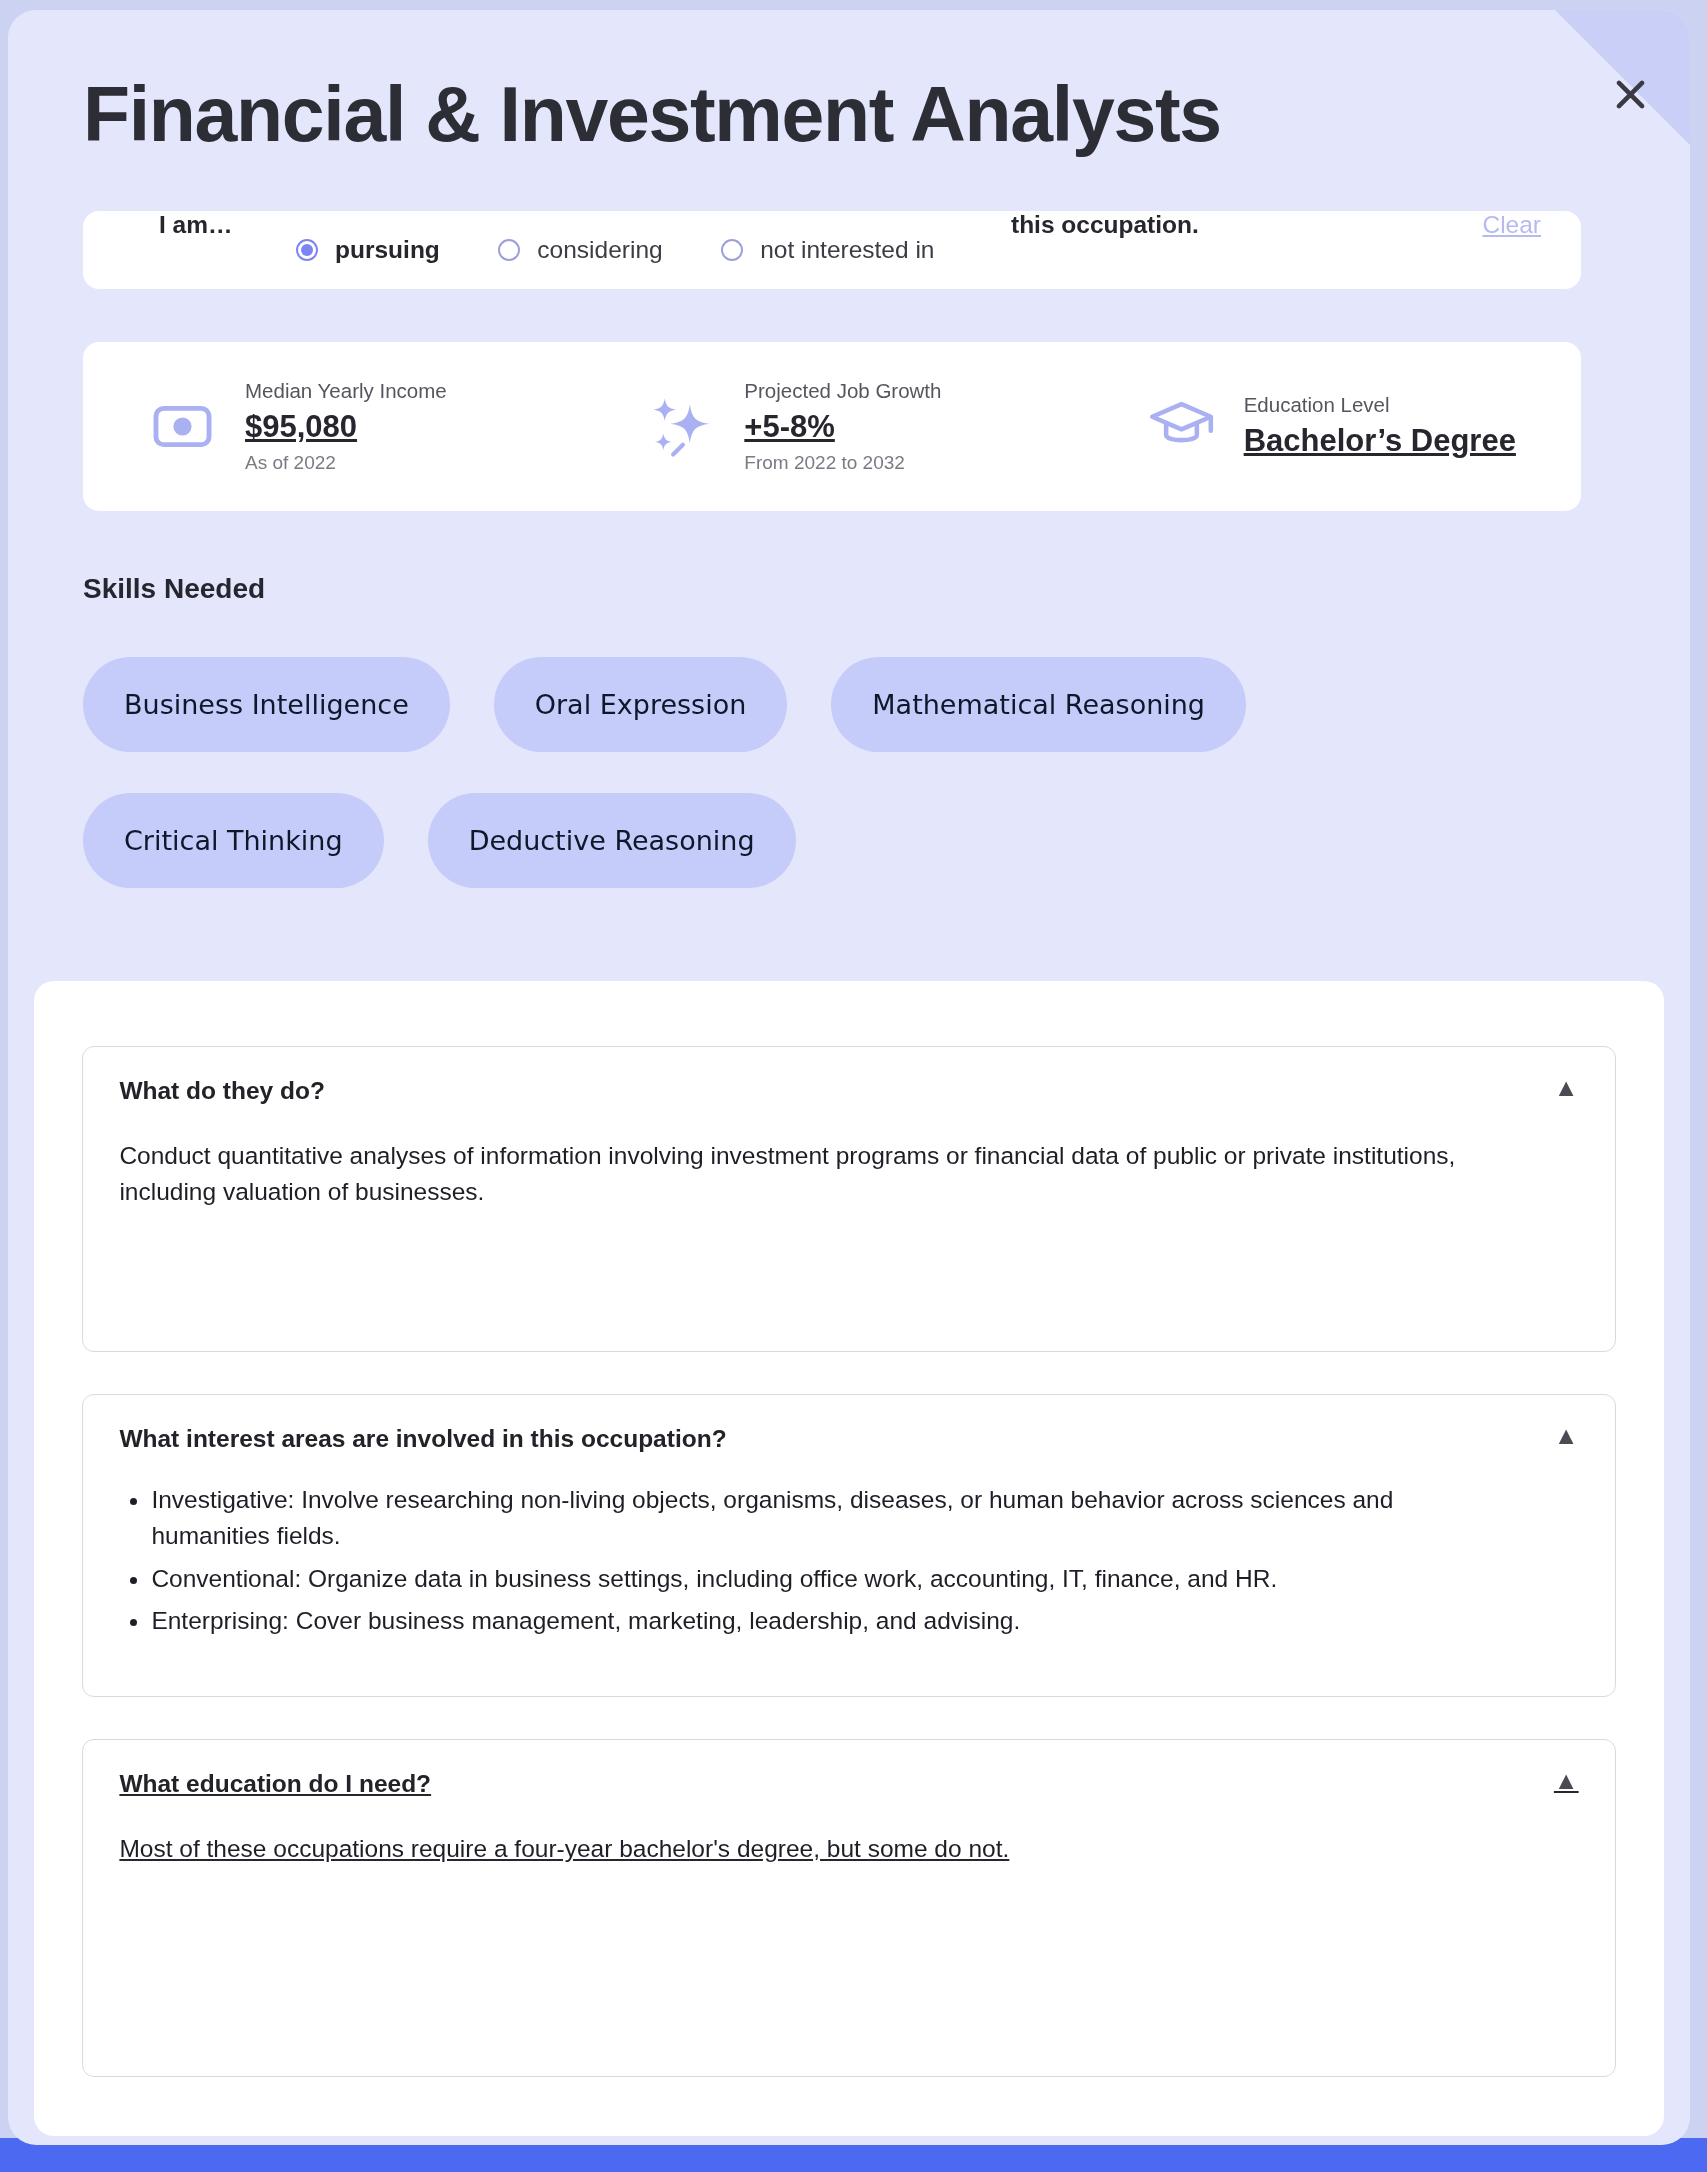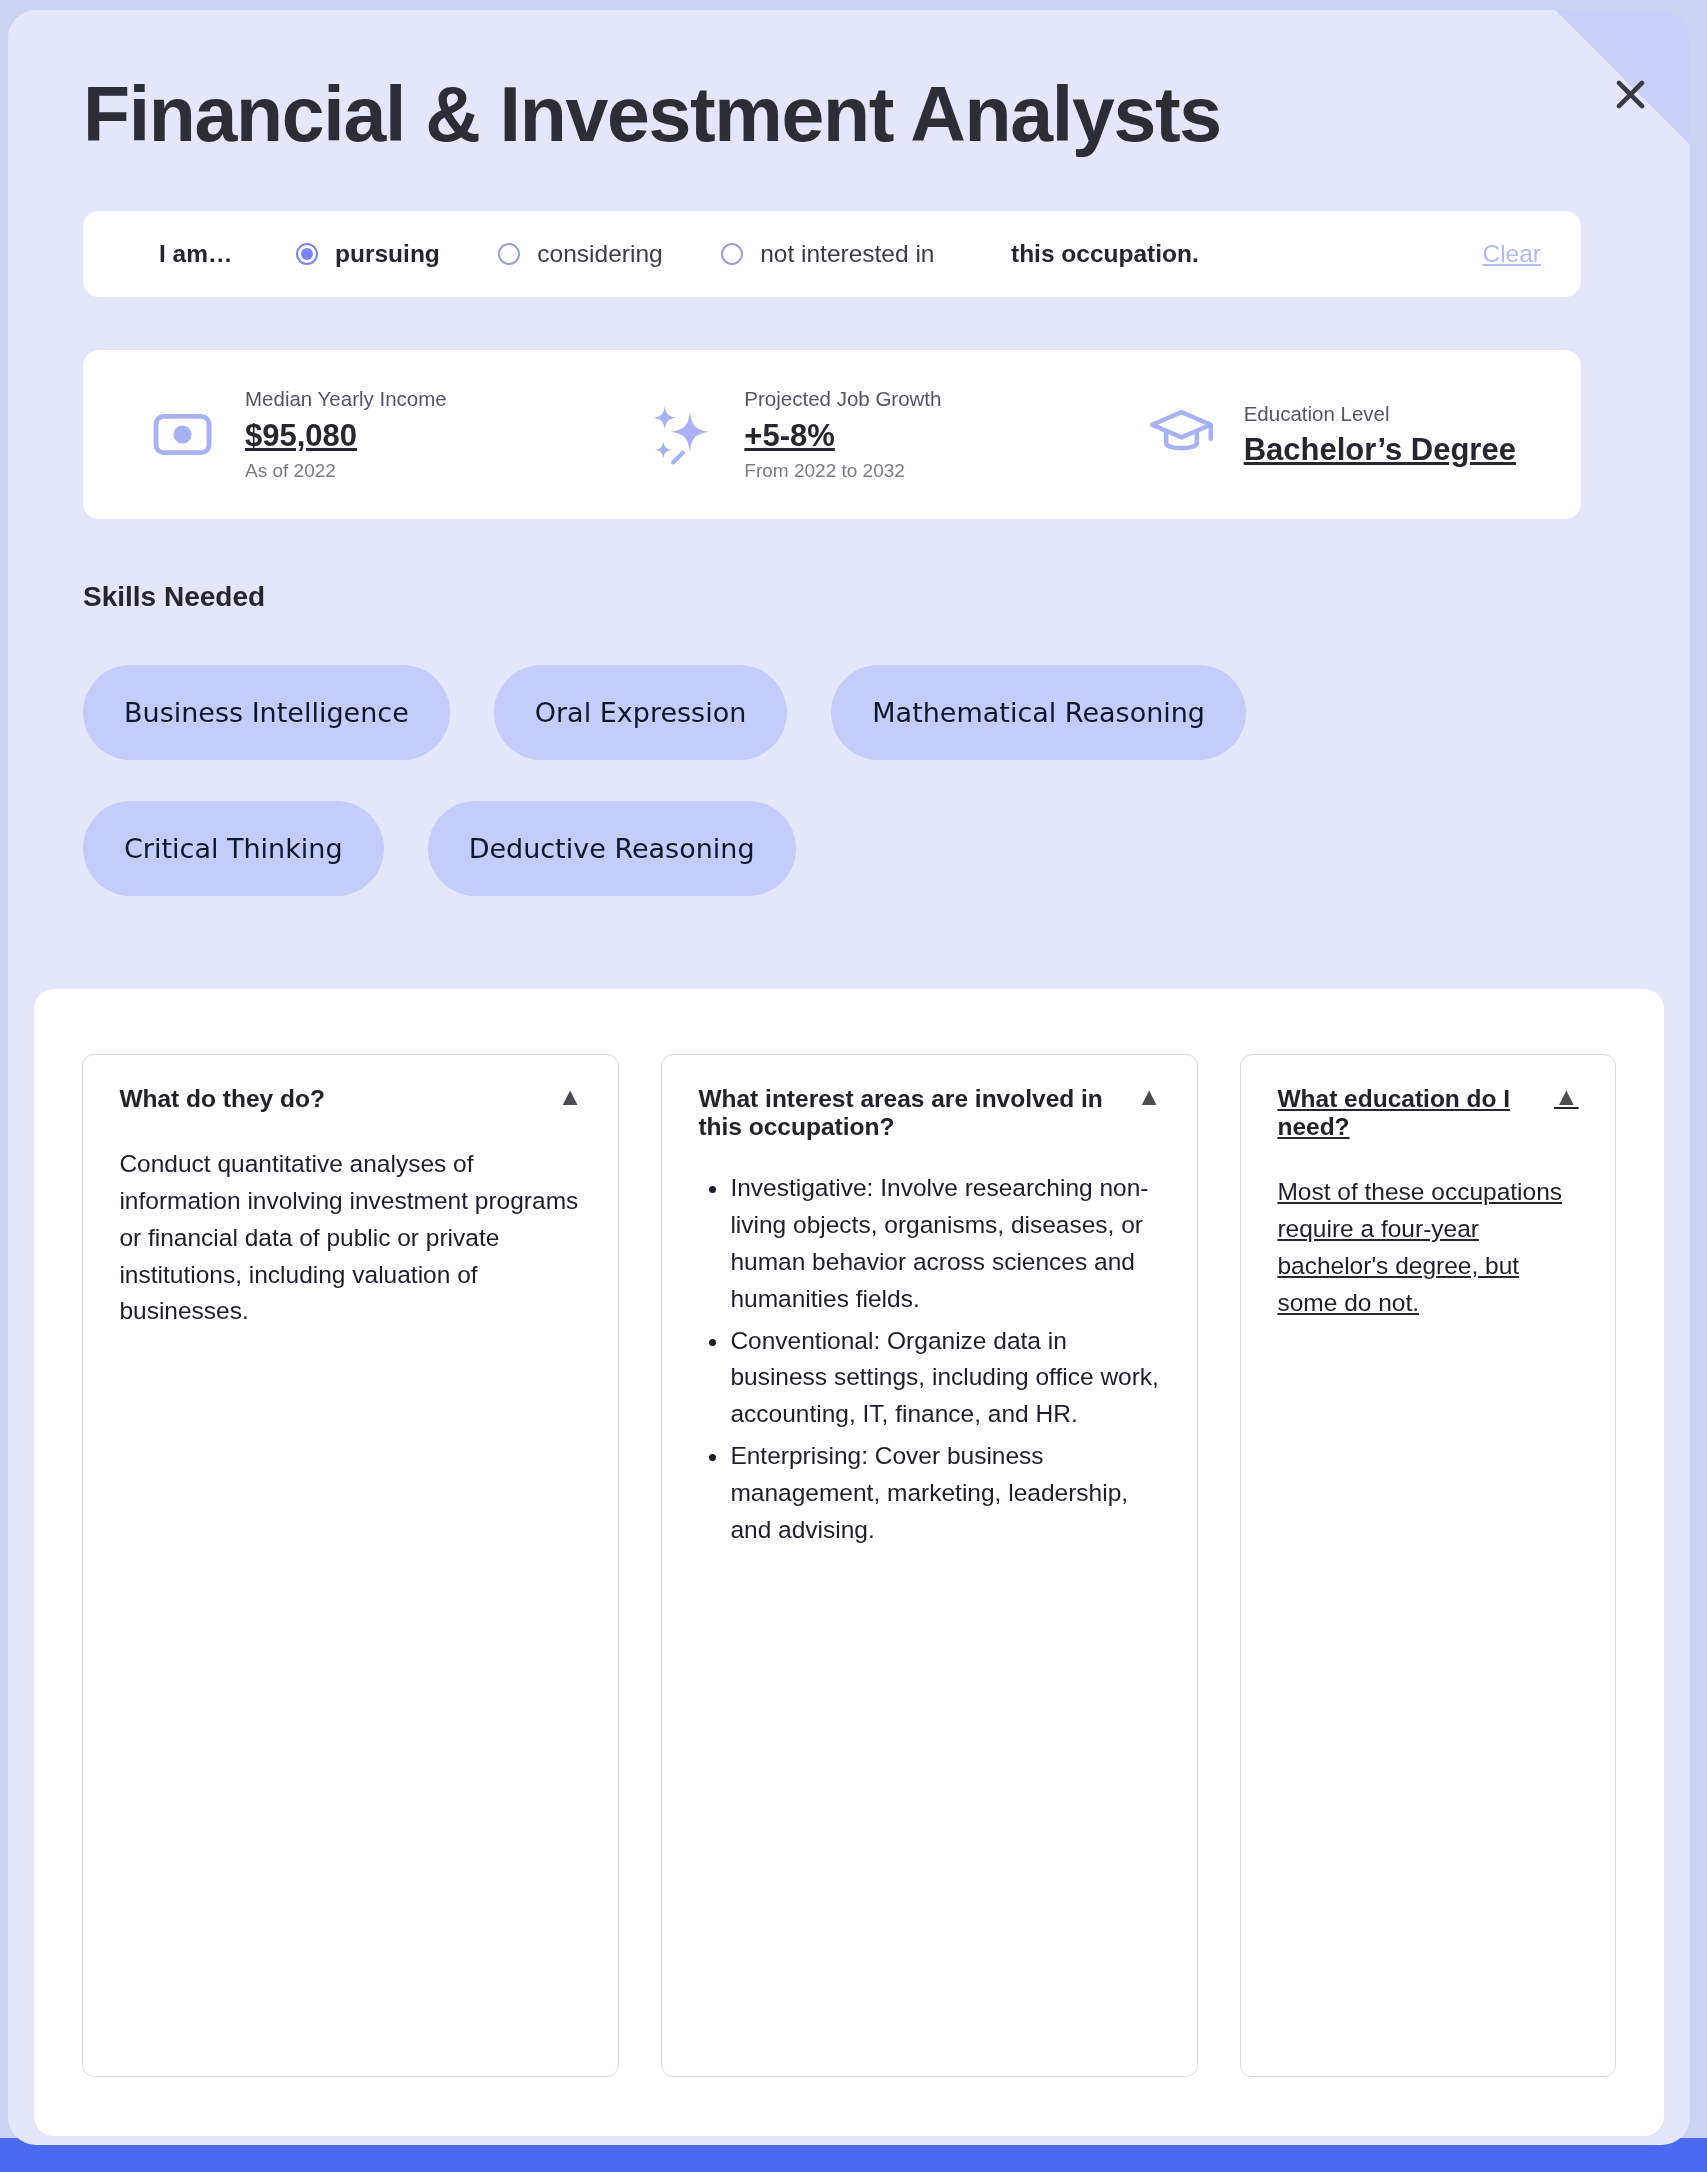--- a/index.html
+++ b/index.html
@@ -36,21 +36,21 @@
   .page-title {
     margin: 61px 155px 0 75px;
     font-size: 77px; font-weight: 700; color: #2d2d36;
     letter-spacing: -1.3px; line-height: 1.12;
     white-space: nowrap;
   }
   
   .interest-bar {
     margin: 54px 109px 0 75px;
     height: 86px; background: #ffffff; border-radius: 16px;
-    display: flex; align-items: center;
+    display: flex; 
     font-size: 24.5px; color: #3c3c46;
     padding: 0 40px 0 76px;
   }
   .iam { font-weight: 700; color: #26262e; margin-right: 63px; }
   .radio-option { display: flex; align-items: center; gap: 17px; margin-right: 58px; cursor: pointer; }
   .radio {
     width: 22.5px; height: 22.5px; border-radius: 50%;
     border: 2.6px solid #9ba0d6; background: #fff; position: relative; flex: none;
   }
   .radio-option.selected .radio { border-color: #7d85f2; }
@@ -82,21 +82,21 @@
     padding: 32px 41px; font-size: 27px; color: #0f172a;
     font-family: "DejaVu Sans", sans-serif;
     white-space: nowrap;
   }
   
   .panel {
     flex: 1;
     margin: 93px 26.4px 9.3px;
     background: #ffffff; border-radius: 20px;
     padding: 65px 48px 59px;
-    display: flex; flex-direction: row; gap: 42px;
+    display: flex; flex-direction: column; gap: 42px;
   }
   .card {
     border: 1.3px solid #d9d9e3; border-radius: 12px;
     padding: 30px 36px 34px;
     background: #ffffff;
   }
   .card.c1 { min-height: 306px; }
   .card.c2 { min-height: 303px; }
   .card.c3 { min-height: 338px; text-decoration: underline; }
   .card-head { display: flex; justify-content: space-between; align-items: flex-start; }

